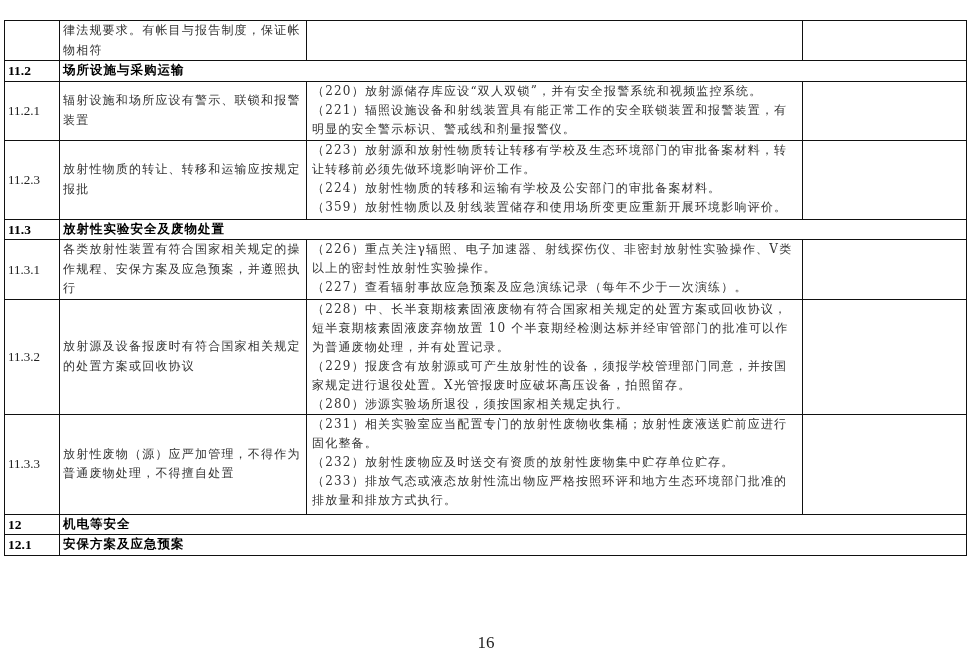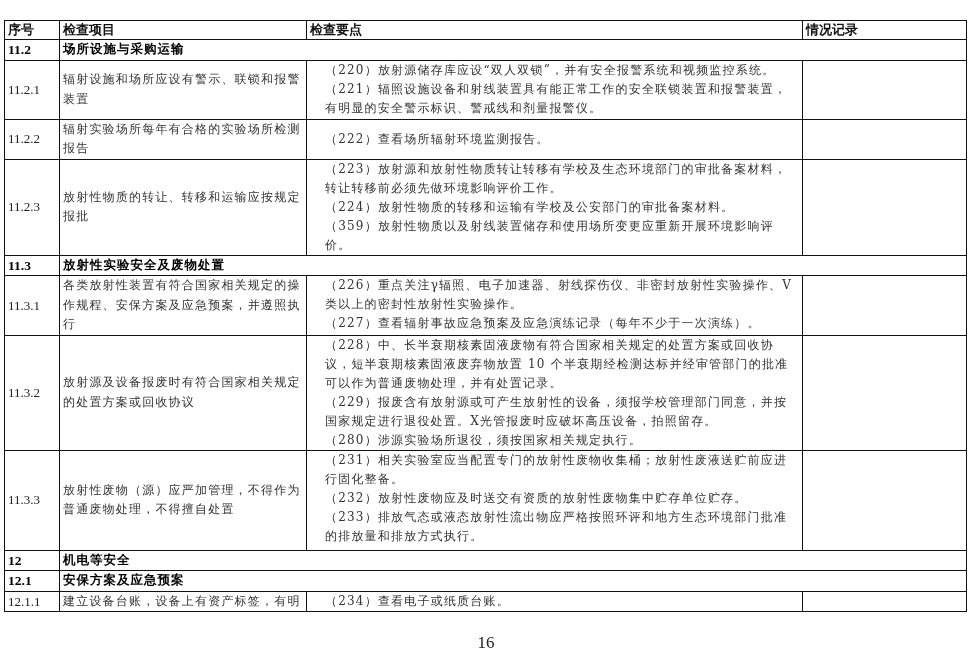--- a/index.html
+++ b/index.html
@@ -8,69 +8,61 @@
   .page { position: absolute; left: 4px; top: 20px; width: 962px; }
   table { border-collapse: collapse; width: 962px; table-layout: fixed; }
   col.c1 { width: 55px; } col.c2 { width: 247px; } col.c3 { width: 496px; } col.c4 { width: 164px; }
   td { border: 1.5px solid #111; padding: 0 3px; vertical-align: middle; font-size: 12px;
        line-height: 19.5px; letter-spacing: 1.2px; color: #333; word-break: break-all; }
   td.hdr { font-family: "DejaVu Sans", "Liberation Sans", sans-serif; font-weight: bold; color: #111;
            font-size: 13px; letter-spacing: 0; height: 18px; line-height: 18px; }
   td.num { font-family: "Liberation Serif", serif; font-size: 13px; letter-spacing: 0; color: #222; }
   td.sec { font-family: "Liberation Serif", serif; font-weight: bold; font-size: 13.5px; color: #000; letter-spacing: 0; }
   td.sectitle { font-family: Liberation Serif, serif; font-weight: bold; font-size: 12.5px; color: #000; letter-spacing: 1px; }
-  td.pts { vertical-align: top; padding-left: 18px; }
+  td.pts { vertical-align: top; padding-left: 5px; }
   td.pts div { line-height: 19px; }
   .pagenum { position: absolute; left: 0; width: 972px; top: 633px; text-align: center;
              font-family: "Liberation Serif", serif; font-size: 17px; color: #222; }
 </style>
 </head>
 <body>
 
 <div class="page">
 <table>
   <colgroup>
         <col class="c1">
         <col class="c2">
         <col class="c3">
         <col class="c4">
       </colgroup>
 
   <tbody>
-        <tr>
-    <td class="hdr">序号</td>
-    <td class="hdr">检查项目</td>
-    <td class="hdr">检查要点</td>
-    <td class="hdr">情况记录</td>
+
+  <tr style="height:40px">
+    <td class="num"></td>
+    <td>律法规要求。有帐目与报告制度，保证帐物相符</td>
+    <td class="pts"></td>
+    <td></td>
   </tr>
-
 
   <tr style="height:20px">
     <td class="sec">11.2</td>
     <td class="sectitle" colspan="3">场所设施与采购运输</td>
   </tr>
 
   <tr style="height:59px">
     <td class="num">11.2.1</td>
     <td>辐射设施和场所应设有警示、联锁和报警装置</td>
     <td class="pts">
       <div>（220）放射源储存库应设“双人双锁”，并有安全报警系统和视频监控系统。</div>
       <div>（221）辐照设施设备和射线装置具有能正常工作的安全联锁装置和报警装置，有明显的安全警示标识、警戒线和剂量报警仪。</div>
     </td>
     <td></td>
   </tr>
 
-  <tr style="height:39px">
-    <td class="num">11.2.2</td>
-    <td>辐射实验场所每年有合格的实验场所检测报告</td>
-    <td class="pts" style="vertical-align:middle">
-      <div>（222）查看场所辐射环境监测报告。</div>
-    </td>
-    <td></td>
-  </tr>
 
   <tr style="height:79px">
     <td class="num">11.2.3</td>
     <td>放射性物质的转让、转移和运输应按规定报批</td>
     <td class="pts">
       <div>（223）放射源和放射性物质转让转移有学校及生态环境部门的审批备案材料，转让转移前必须先做环境影响评价工作。</div>
       <div>（224）放射性物质的转移和运输有学校及公安部门的审批备案材料。</div>
       <div>（359）放射性物质以及射线装置储存和使用场所变更应重新开展环境影响评价。</div>
     </td>
     <td></td>
@@ -116,25 +108,17 @@
   <tr style="height:20px">
     <td class="sec">12</td>
     <td class="sectitle" colspan="3">机电等安全</td>
   </tr>
 
   <tr style="height:20px">
     <td class="sec">12.1</td>
     <td class="sectitle" colspan="3">安保方案及应急预案</td>
   </tr>
 
-  <tr style="height:20px">
-    <td class="num">12.1.1</td>
-    <td style="white-space:nowrap;overflow:hidden">建立设备台账，设备上有资产标签，有明</td>
-    <td class="pts" style="vertical-align:middle">
-      <div>（234）查看电子或纸质台账。</div>
-    </td>
-    <td></td>
-  </tr>
 </tbody>
     </table>
 </div>
 
 <div class="pagenum">16</div>
 
 </body></html>

